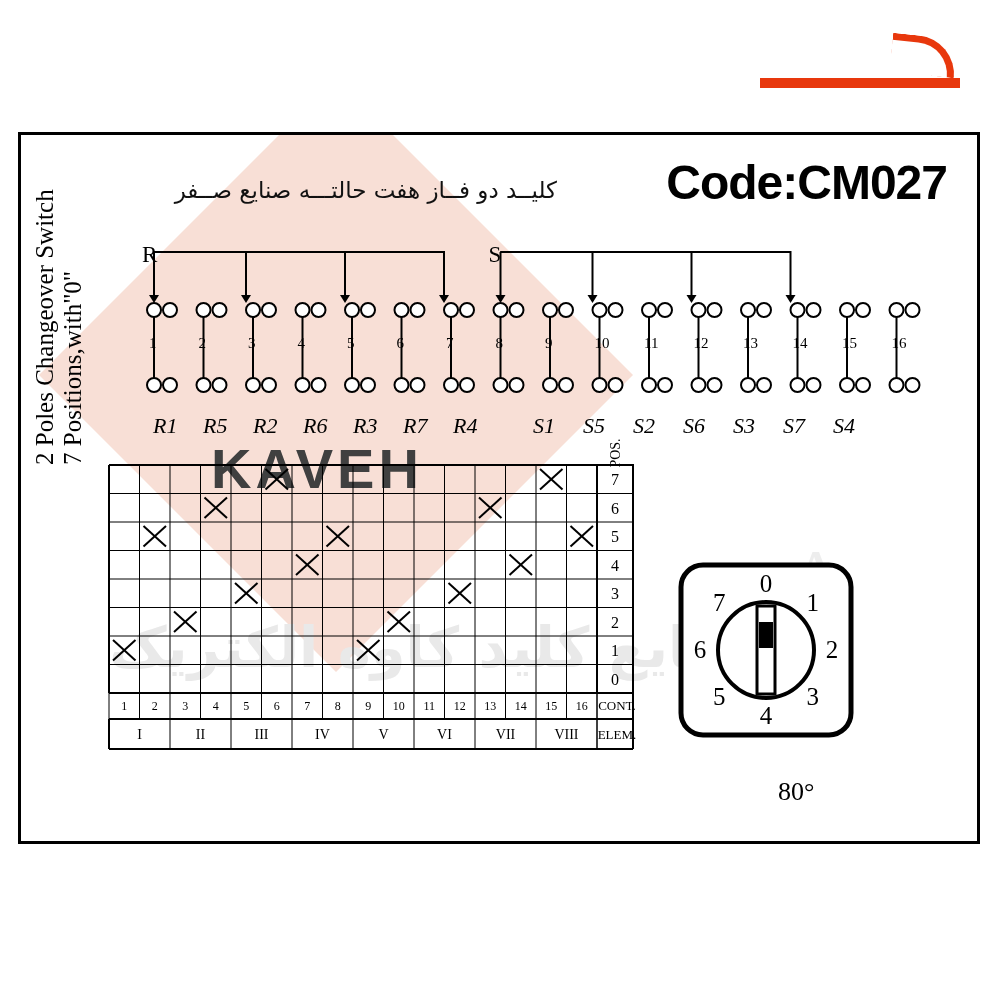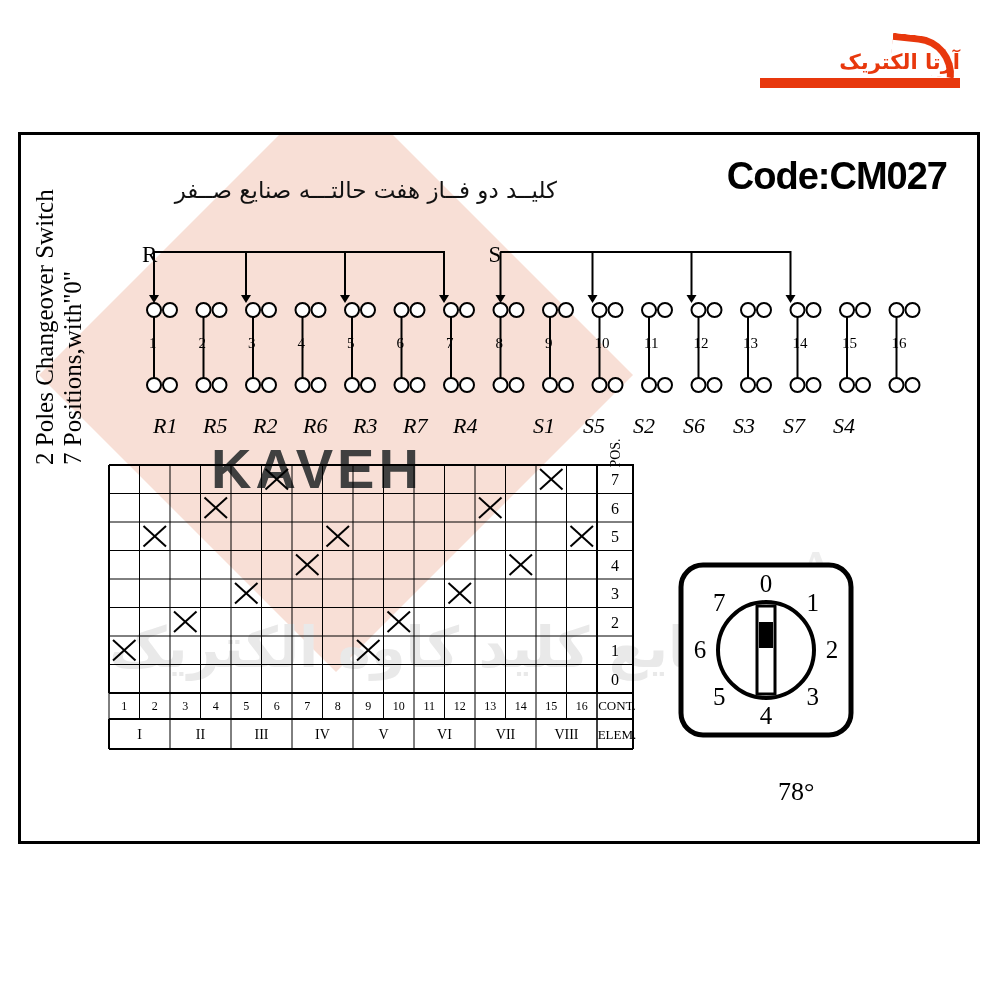--- a/index.html
+++ b/index.html
@@ -53,41 +53,40 @@
     position:absolute; left:770px; top:400px; font-size:70px; color:#ededed;
     font-family:"Liberation Serif", serif;
   }
 
   .title-fa{
     position:absolute; right:420px; top:42px; font-size:23px; direction:rtl;
     font-family:"DejaVu Sans", sans-serif; letter-spacing:2px; color:#111;
     white-space:nowrap;
   }
   .code{
-    position:absolute; right:30px; top:20px; font-size:38px; font-weight:bold;
+    position:absolute; right:30px; top:20px; font-size:48px; font-weight:bold;
     font-family:"Liberation Sans", sans-serif; letter-spacing:-1px; color:#000;
   }
   .side-label{
     position:absolute; left:10px; top:330px;
     transform:rotate(-90deg); transform-origin:left top;
     width:400px; font-size:25px; color:#000; white-space:nowrap;
   }
   .side-label span{display:block;}
   .side-label .l1{margin-left:0;}
   svg{position:absolute; left:0; top:0;}
   .knob-deg{
     position:absolute; left:757px; top:642px; font-size:26px; color:#000;
   }
 </style>
 </head>
 <body>
 
 <div class="logo">
   <div class="logo-swoosh"></div>
-  <div class="logo-txt">آرتا الکتریک</div>
   <div class="logo-bar"></div>
 </div>
 
 <div class="frame">
 
   <div class="wm">
     <div class="wm-diamond"></div>
     <div class="wm-text">KAVEH</div>
     <div class="wm-fa">صنایع کلید کاوه الکتریک</div>
     <div class="wm-a">A</div>
@@ -376,14 +375,14 @@
         <text x="791.6690475583122" y="476.3309524416879" font-size="25" text-anchor="middle" font-family="Liberation Serif, serif" fill="#000">1</text>
         <text x="811" y="523" font-size="25" text-anchor="middle" font-family="Liberation Serif, serif" fill="#000">2</text>
         <text x="791.6690475583122" y="569.6690475583122" font-size="25" text-anchor="middle" font-family="Liberation Serif, serif" fill="#000">3</text>
         <text x="745" y="589" font-size="25" text-anchor="middle" font-family="Liberation Serif, serif" fill="#000">4</text>
         <text x="698.3309524416878" y="569.6690475583122" font-size="25" text-anchor="middle" font-family="Liberation Serif, serif" fill="#000">5</text>
         <text x="679" y="523" font-size="25" text-anchor="middle" font-family="Liberation Serif, serif" fill="#000">6</text>
         <text x="698.3309524416878" y="476.3309524416879" font-size="25" text-anchor="middle" font-family="Liberation Serif, serif" fill="#000">7</text>
       </g>
   </svg>
 
-  <div class="knob-deg">78°</div>
+  <div class="knob-deg">80°</div>
 </div>
 
 </body></html>

